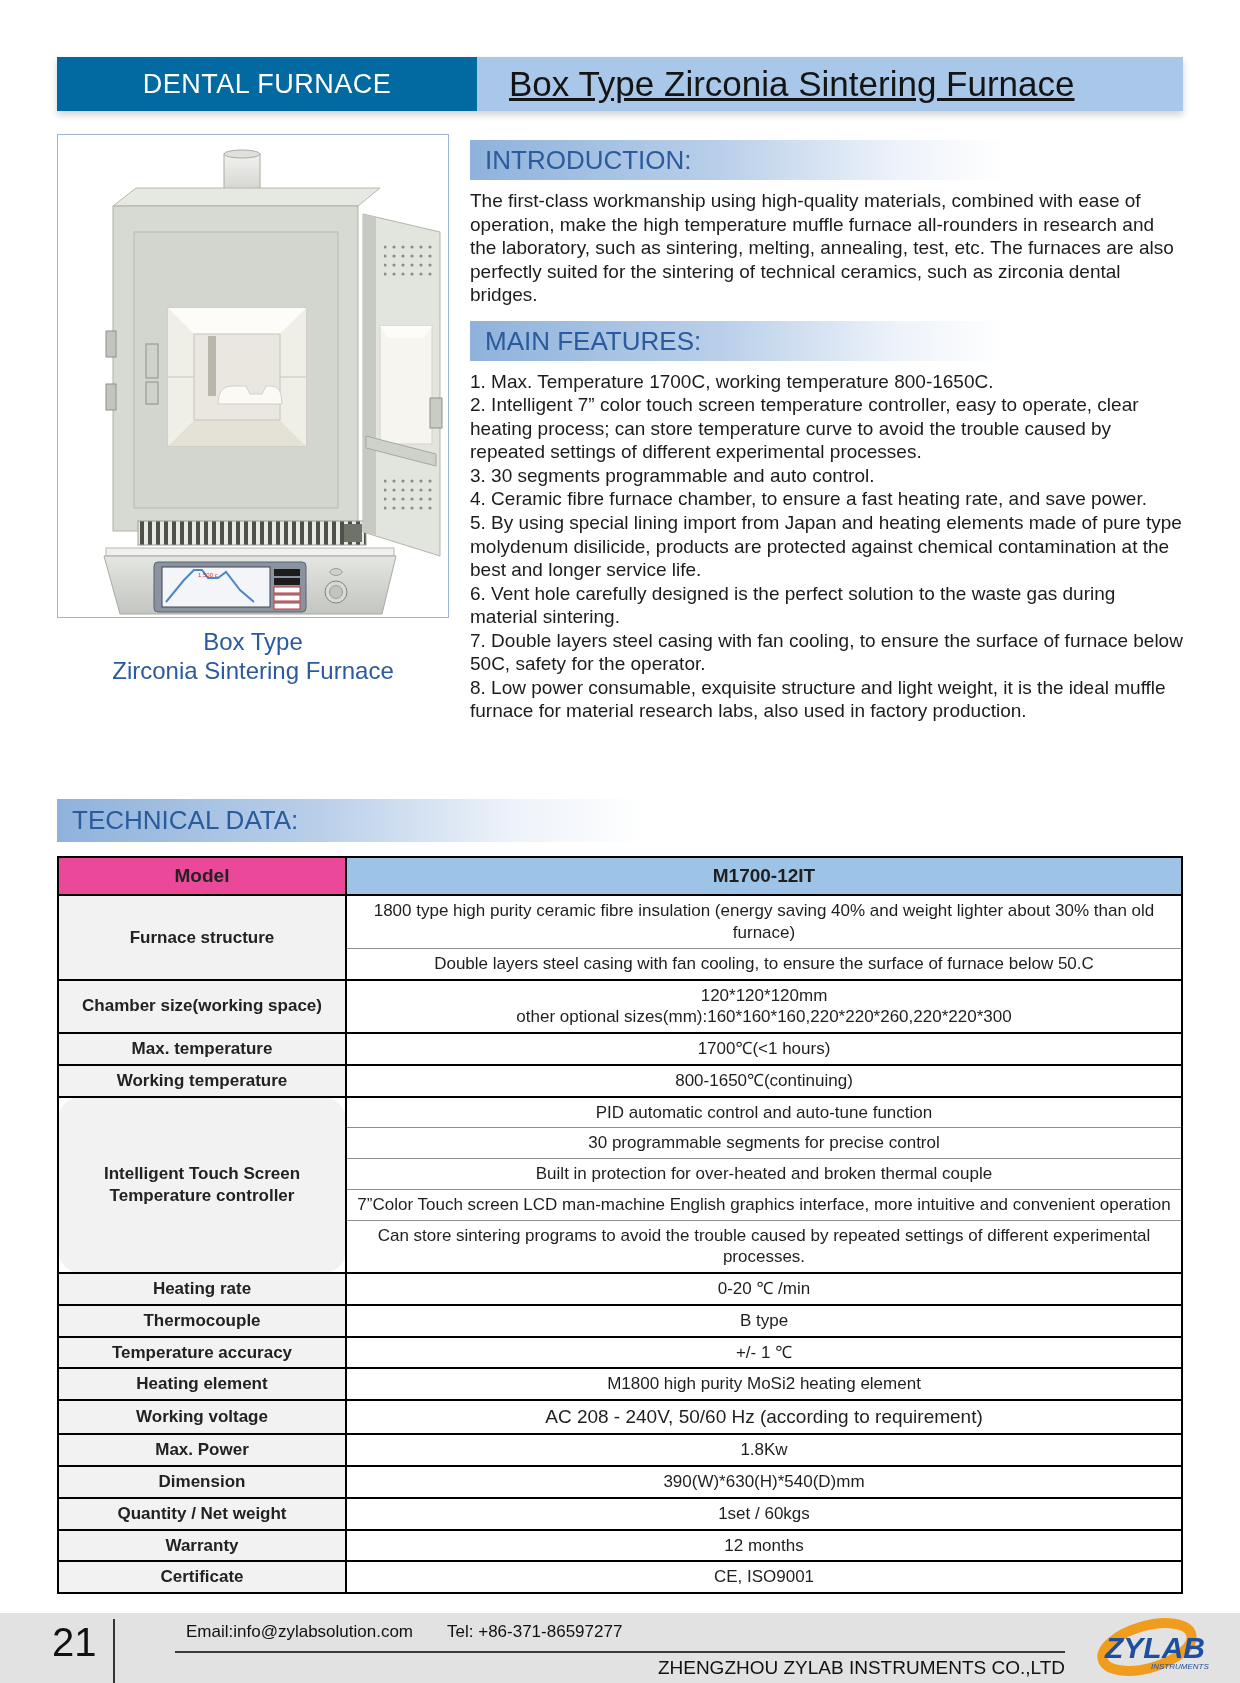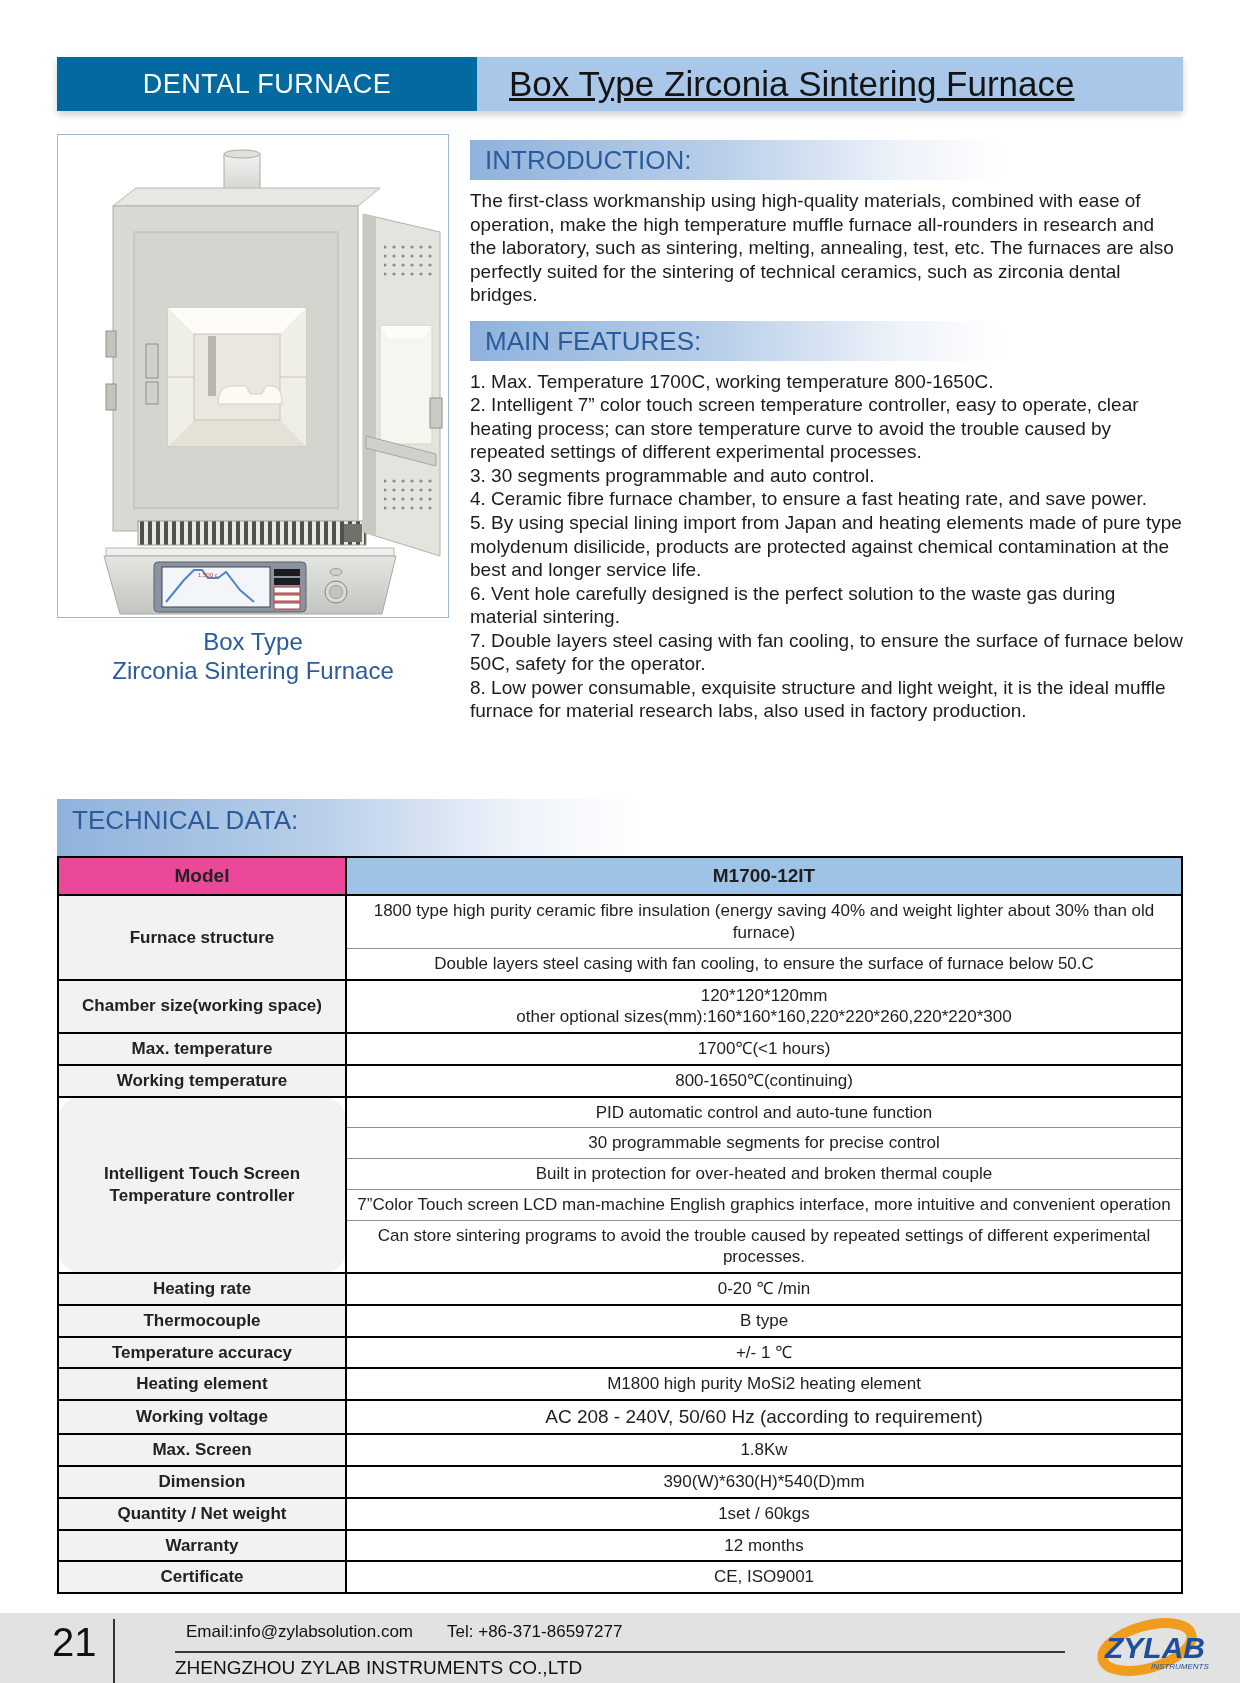--- a/index.html
+++ b/index.html
@@ -22,21 +22,21 @@
   .caption { position:absolute; left:57px; top:628px; width:392px; text-align:center;
     color:#2b5b9c; font-size:24px; line-height:1.2; }
   
   .rightcol { position:absolute; left:470px; top:140px; width:715px; }
   .sec-head { height:40px; line-height:40px; padding-left:15px; font-size:26px;
     color:#2b5b9c; background:linear-gradient(90deg,#8fb2dc 0%,#b9cfe9 35%,#eef3fa 60%,#fff 75%); }
   .body-text { font-size:19px; line-height:1.24; margin-top:9px; color:#1c1c1c; }
   .features { margin-top:9px; font-size:19px; line-height:1.24; color:#1c1c1c; }
   .mf-head { margin-top:14px; }
   
-  .tech-head { position:absolute; left:57px; top:799px; width:655px; height:57px;
+  .tech-head { position:absolute; left:57px; top:799px; width:655px; height:43px;
     line-height:43px; padding-left:15px; font-size:26px; color:#2b5b9c;
     background:linear-gradient(90deg,#8fb2dc 0%,#b9cfe9 40%,#eef3fa 70%,#fff 90%); }
   table.spec { position:absolute; left:57px; top:856px; width:1126px;
     border-collapse:collapse; border:2px solid #000; table-layout:fixed; }
   table.spec td { font-size:17px; text-align:center; vertical-align:middle;
     padding:4px 10px; line-height:1.28; }
   td.label { width:288px; background:#f2f2f2; font-weight:bold; color:#222;
     border-right:2px solid #000; }
   tr.thead td { background:#9dc3e6; font-weight:bold; font-size:19px; padding:6px 10px; }
   tr.thead td.label { background:#ec4899; }
@@ -44,21 +44,21 @@
   tr.sub td { border-top:1px solid #8f8f8f; }
   .pre { white-space:pre-line;border-radius:23px; }
   
   .footer { position:absolute; left:0; top:1613px; width:1240px; height:70px; background:#e2e2e2; }
   .page-num { position:absolute; left:52px; top:1620px; font-size:40px; color:#111; }
   .footer-vline { position:absolute; left:113px; top:1619px; width:2px; height:64px; background:#333; }
   .footer-contact { position:absolute; left:186px; top:1622px; font-size:17px; color:#111; }
   .footer-contact span { margin-right:34px; }
   .footer-hline { position:absolute; left:175px; top:1651px; width:890px; height:2px; background:#3a3a3a; }
   .footer-company { position:absolute; left:175px; top:1657px; width:890px;
-    text-align:left; font-size:19px; color:#111; }
+    text-align:right; font-size:19px; color:#111; }
   .footer-logo { position:absolute; left:1085px; top:1614px; width:136px; height:66px; }
   .footer-logo svg { width:100%; height:100%; display:block; }
 </style>
 </head>
 <body>
 
 <div class="page">
 
   <div class="banner">
     <div class="banner-dark">DENTAL FURNACE</div>
@@ -221,21 +221,21 @@
     </tr>
     <tr class="major">
       <td class="label">Heating element</td>
       <td>M1800 high purity MoSi2 heating element</td>
     </tr>
     <tr class="major">
       <td class="label">Working voltage</td>
       <td style="font-size:19px">AC 208 - 240V, 50/60 Hz (according to requirement)</td>
     </tr>
     <tr class="major">
-      <td class="label">Max. Screen</td>
+      <td class="label">Max. Power</td>
       <td>1.8Kw</td>
     </tr>
     <tr class="major">
       <td class="label">Dimension</td>
       <td>390(W)*630(H)*540(D)mm</td>
     </tr>
     <tr class="major">
       <td class="label">Quantity / Net weight</td>
       <td>1set / 60kgs</td>
     </tr>

